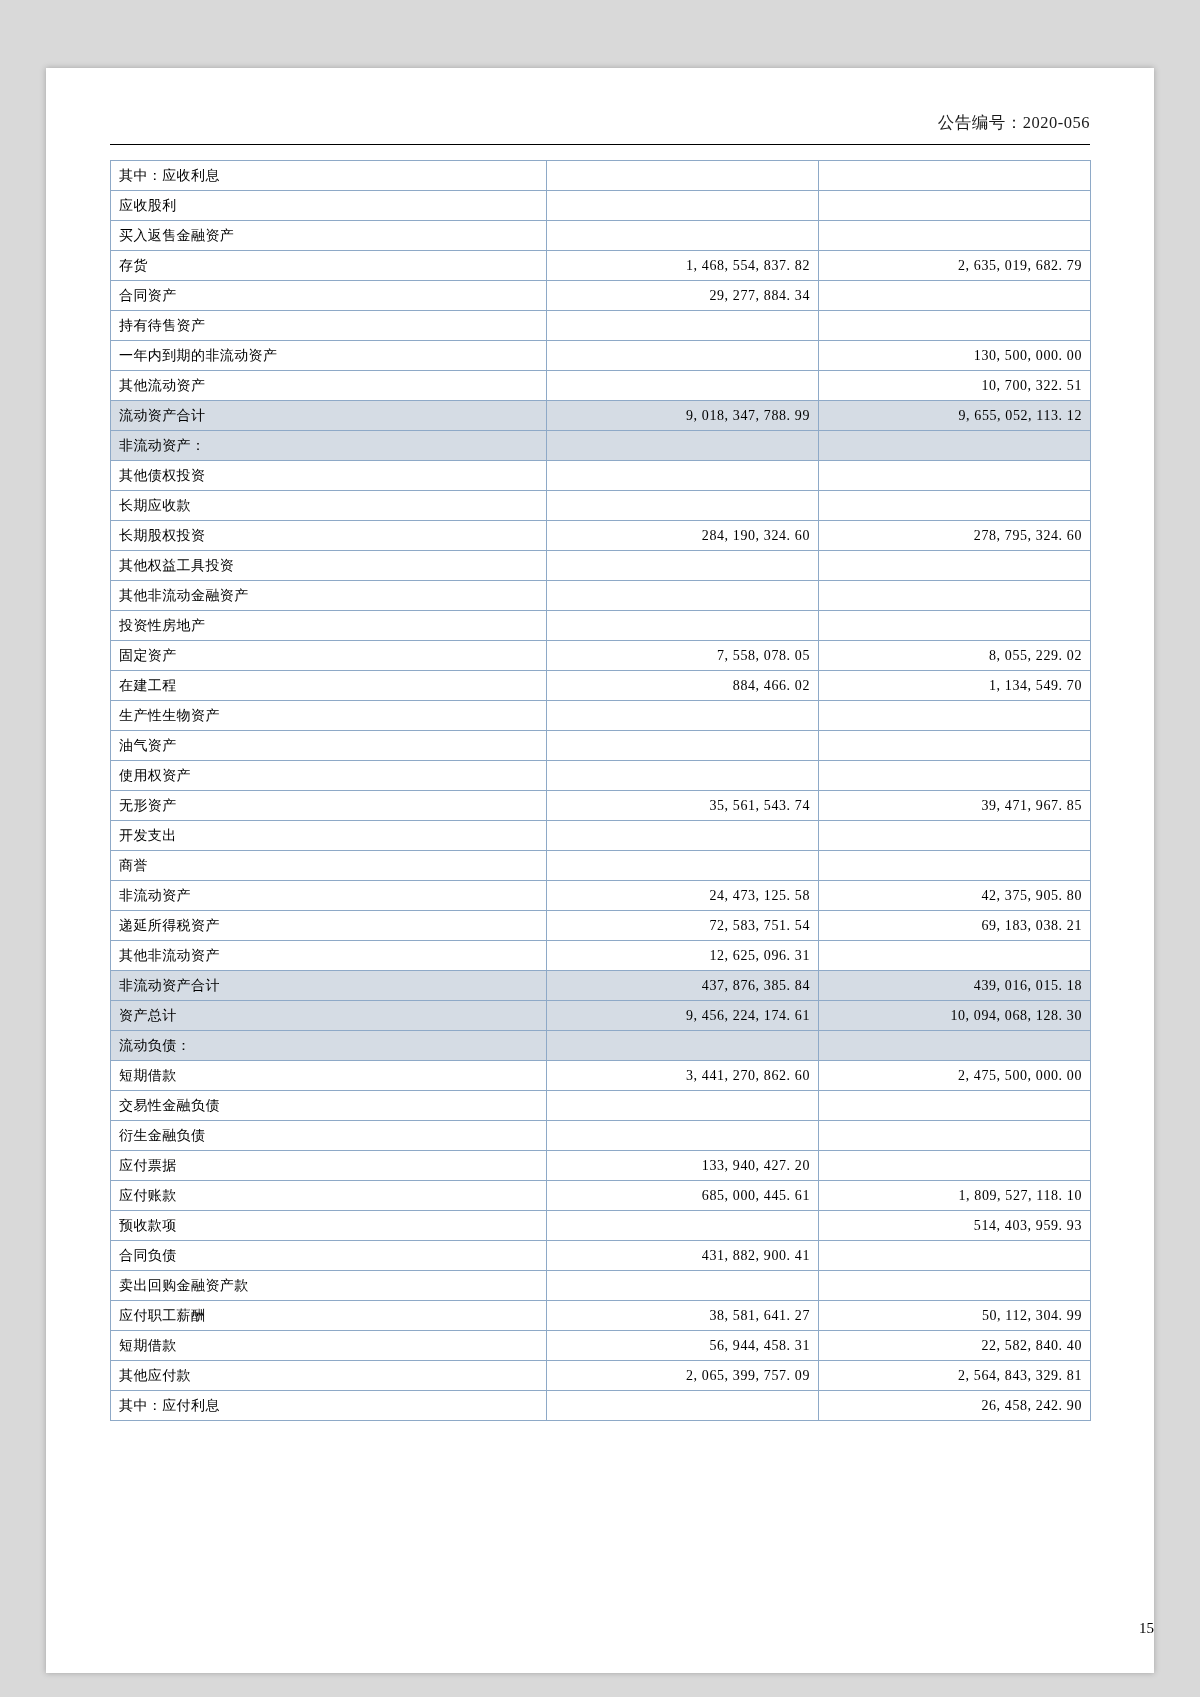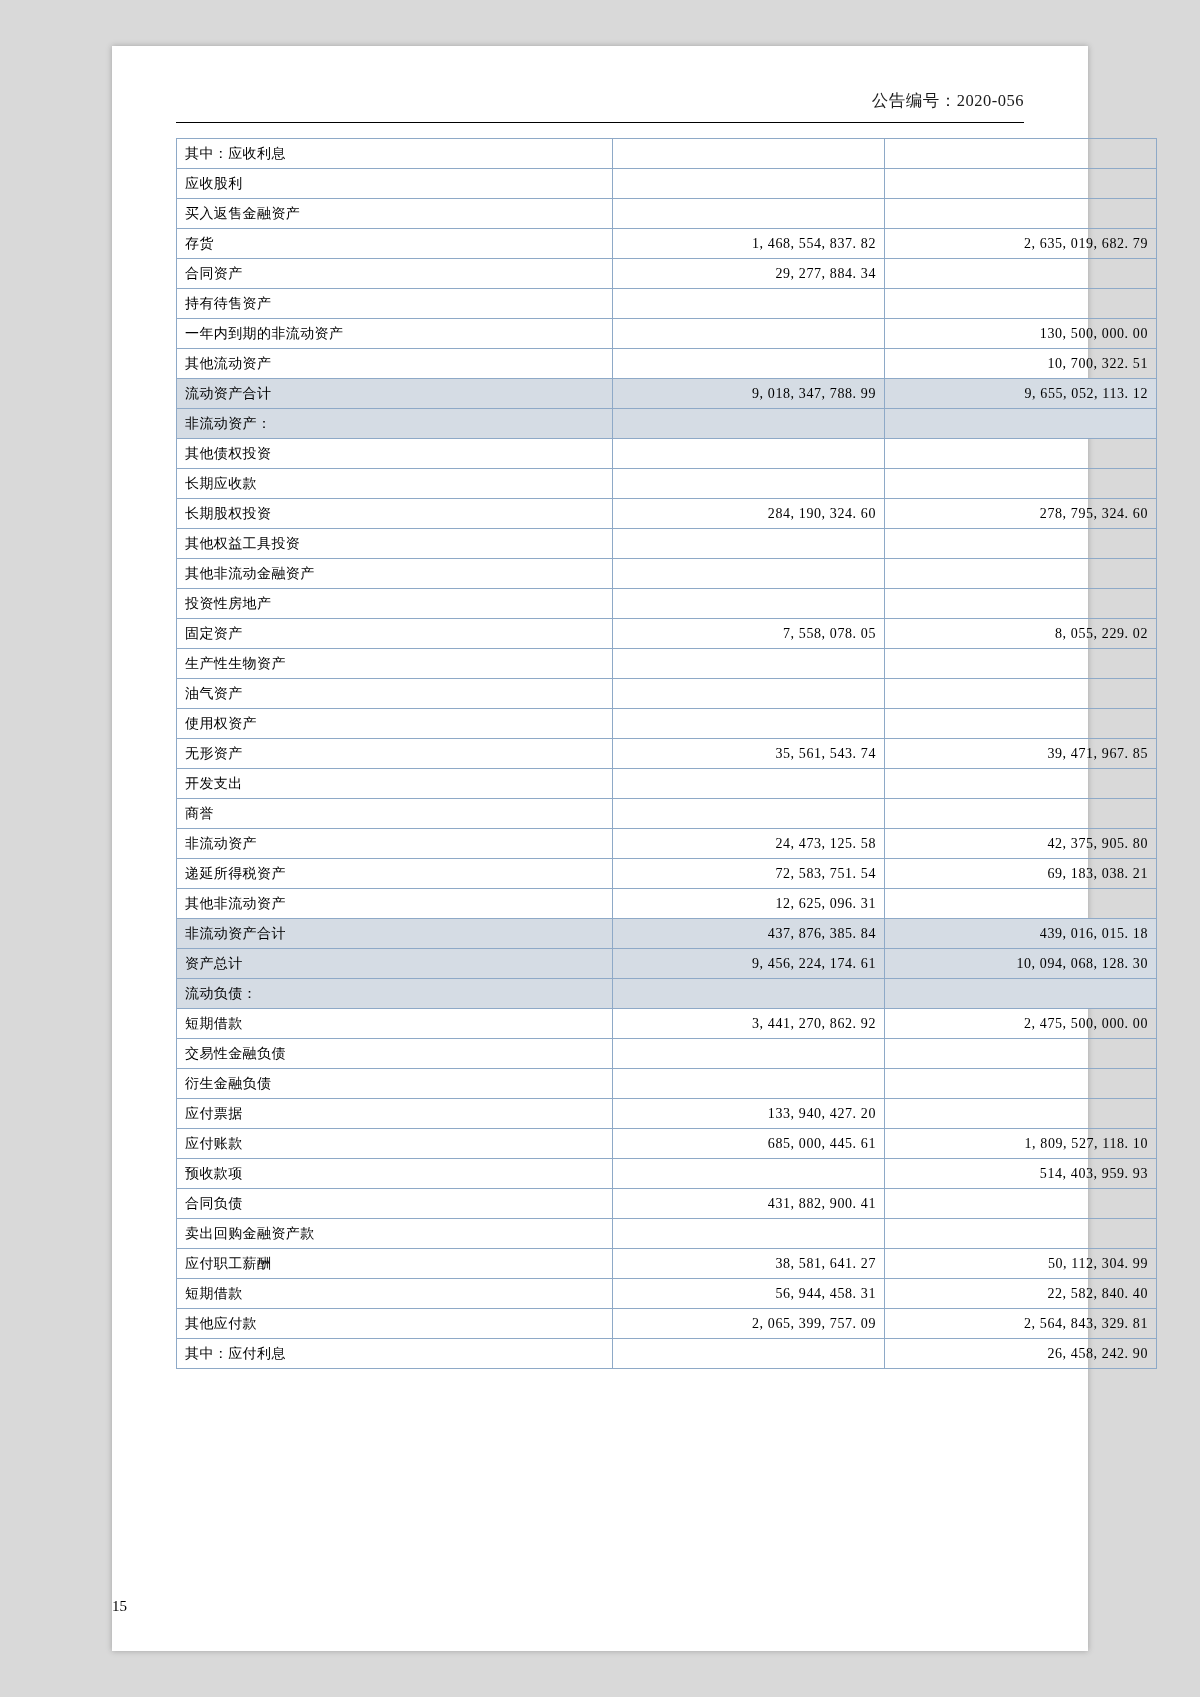--- a/index.html
+++ b/index.html
@@ -7,23 +7,23 @@
     padding: 0;
     background: #d9d9d9;
   }
   body {
     width: 1200px;
     height: 1697px;
     font-family: "Liberation Serif", serif;
   }
   .page {
     position: relative;
-    width: 976px;
+    width: 1108px;
     height: 1605px;
-    margin: 46px auto;
+    margin: 68px auto;
     background: #ffffff;
     box-shadow: 0 0 6px rgba(0,0,0,0.25);
     box-sizing: border-box;
   }
   .header {
     position: absolute;
     top: 44px;
     right: 64px;
     font-size: 16.5px;
     color: #1a1a1a;
@@ -80,21 +80,21 @@
   .indent-2 { padding-left: 70px; }
   .center-label {
     padding-left: 0;
     padding-right: 0;
   }
   .footer-page {
     position: absolute;
     bottom: 36px;
     left: 0;
     width: 100%;
-    text-align: left;
+    text-align: right;
     font-size: 15px;
     color: #000;
     font-family: "Liberation Serif", serif;
   }
 </style>
 </head>
 <body>
 
 <div class="page">
 
@@ -182,20 +182,25 @@
           <td class="label">投资性房地产</td>
           <td class="num"></td>
           <td class="num"></td>
         </tr>
         <tr>
           <td class="label">固定资产</td>
           <td class="num">7, 558, 078. 05</td>
           <td class="num">8, 055, 229. 02</td>
         </tr>
         <tr>
+          <td class="label">在建工程</td>
+          <td class="num">884, 466. 02</td>
+          <td class="num">1, 134, 549. 70</td>
+        </tr>
+        <tr>
           <td class="label">生产性生物资产</td>
           <td class="num"></td>
           <td class="num"></td>
         </tr>
         <tr>
           <td class="label">油气资产</td>
           <td class="num"></td>
           <td class="num"></td>
         </tr>
         <tr>
@@ -243,21 +248,21 @@
           <td class="num">9, 456, 224, 174. 61</td>
           <td class="num">10, 094, 068, 128. 30</td>
         </tr>
         <tr class="section">
           <td class="label">流动负债：</td>
           <td class="num"></td>
           <td class="num"></td>
         </tr>
         <tr>
           <td class="label">短期借款</td>
-          <td class="num">3, 441, 270, 862. 92</td>
+          <td class="num">3, 441, 270, 862. 60</td>
           <td class="num">2, 475, 500, 000. 00</td>
         </tr>
         <tr>
           <td class="label">交易性金融负债</td>
           <td class="num"></td>
           <td class="num"></td>
         </tr>
         <tr>
           <td class="label">衍生金融负债</td>
           <td class="num"></td>

